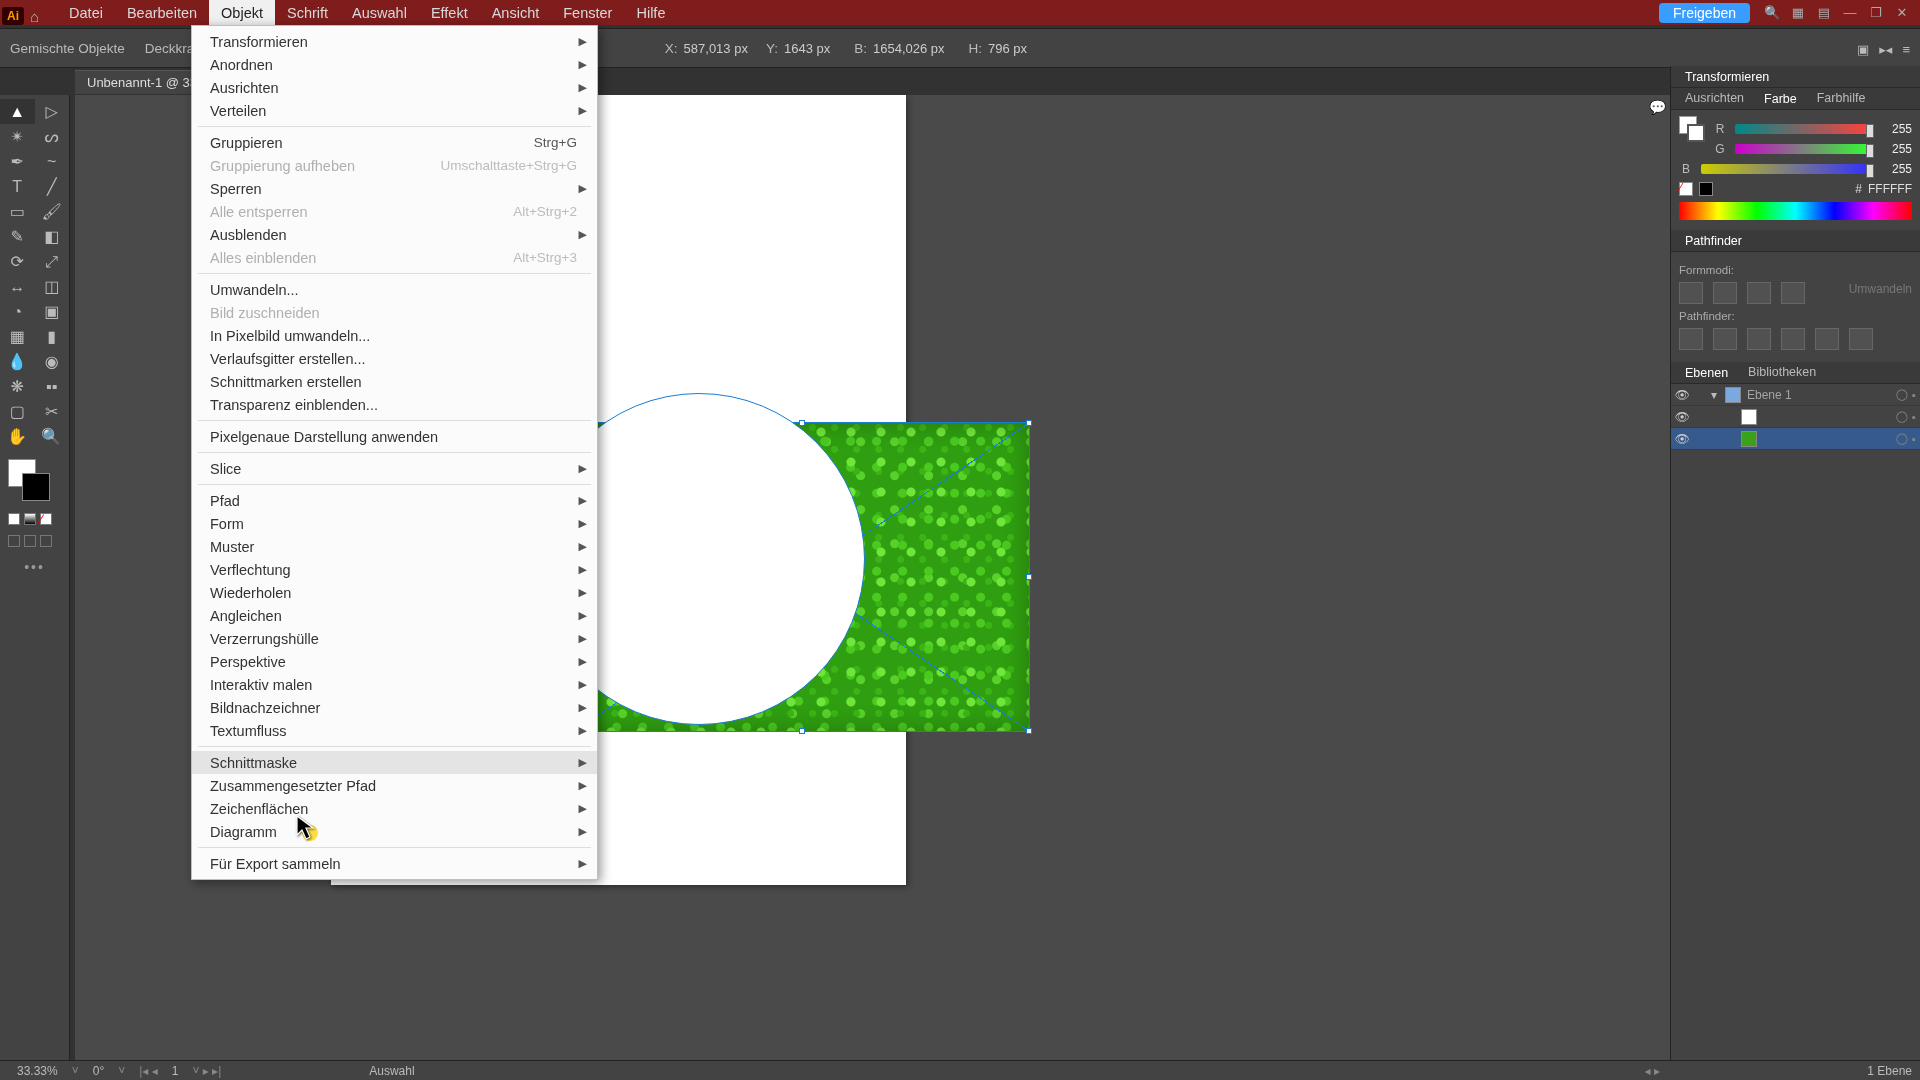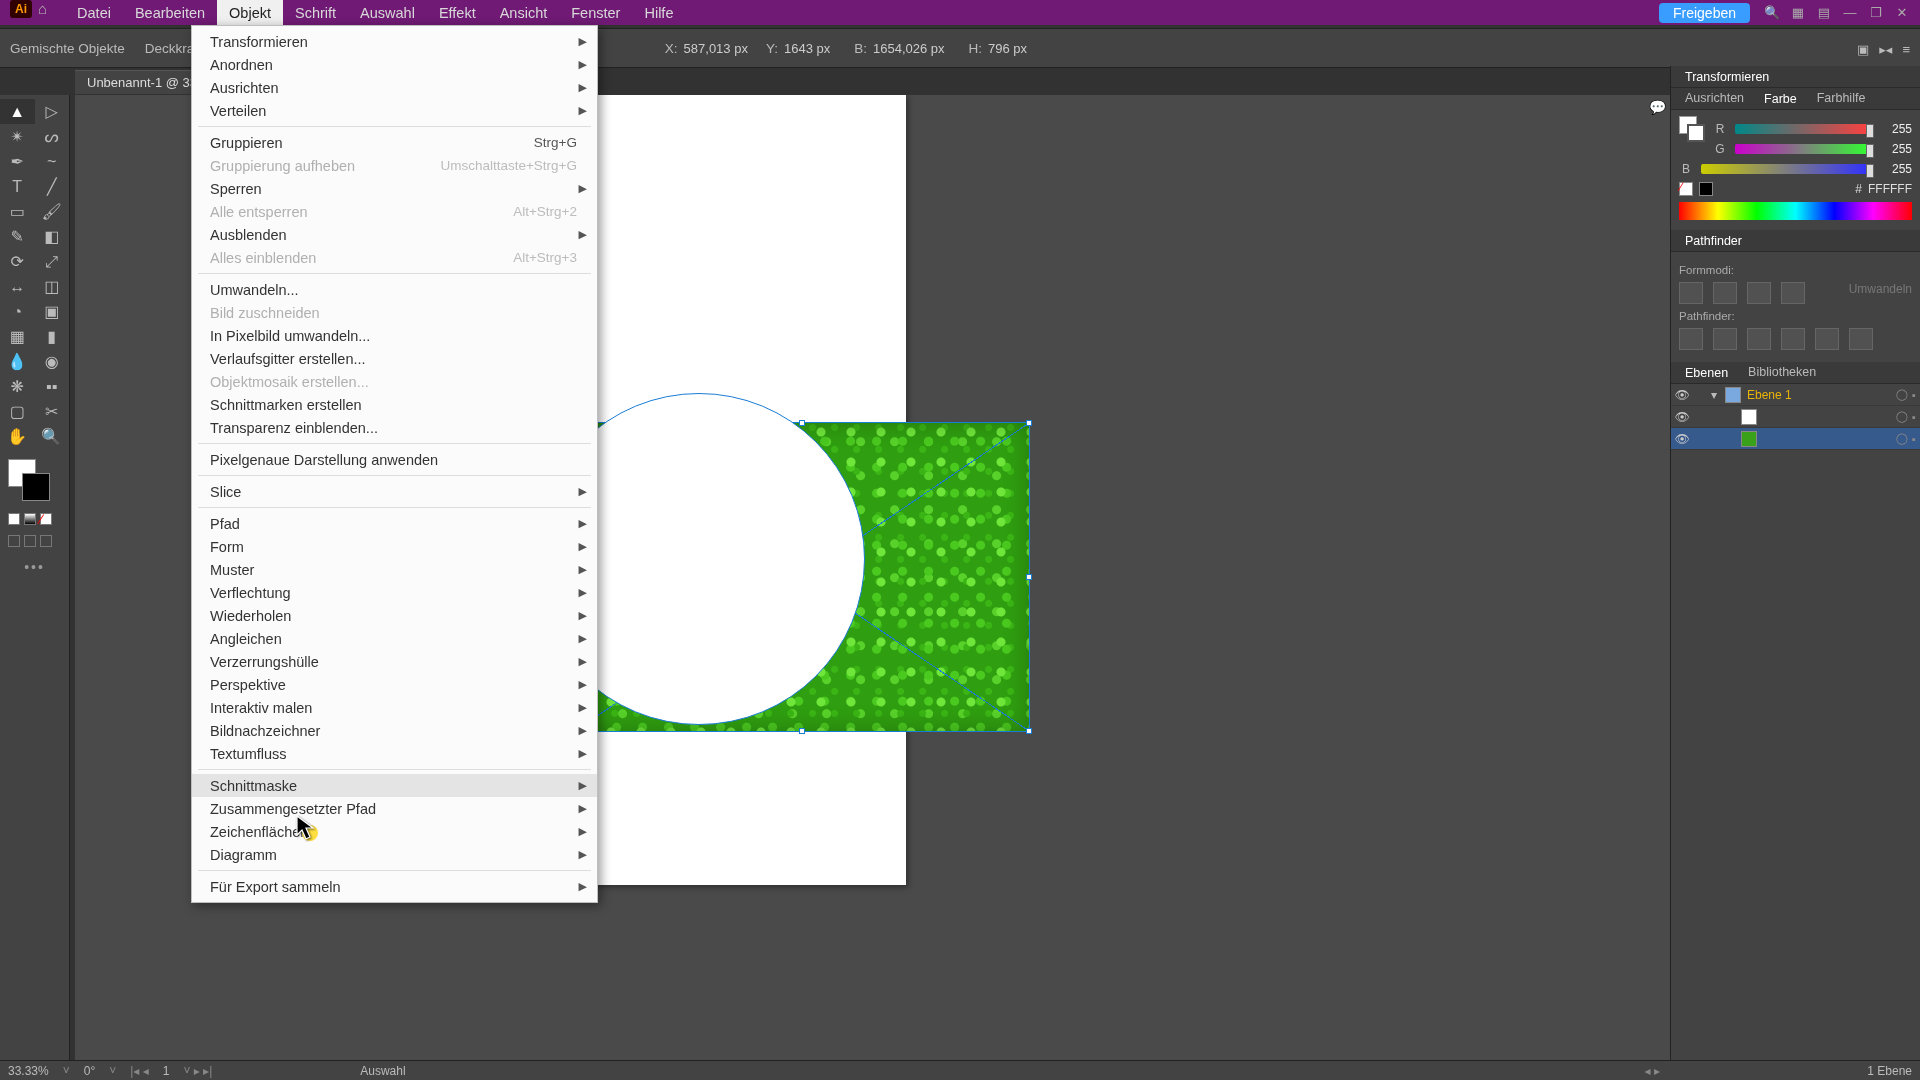--- a/index.html
+++ b/index.html
@@ -1,19 +1,19 @@
 <!DOCTYPE html>
 <html><head>
 <meta charset="utf-8">
 <style>
 * { margin:0; padding:0; box-sizing:border-box; font-family:"Segoe UI",Tahoma,sans-serif; user-select:none; }
 body { width:1920px; height:1080px; background:#323232; overflow:hidden; position:relative; color:#e8e8e8; font-size:14px; }
 
 
-.menubar { position:absolute; top:0; left:0; right:0; height:25px; background:#701a75; display:flex; align-items:flex-start; padding-left:10px; }
+.menubar { position:absolute; top:0; left:0; right:0; height:25px; background:#7f1d1d; display:flex; align-items:flex-end; padding-left:2px; }
 .ai-logo { width:22px; height:18px; background:#310000; color:#ff9a00; font-weight:700; font-size:12px; display:flex; align-items:center; justify-content:center; border-radius:3px; margin-right:6px; }
 .home-icon { color:#b8b8b8; margin-right:18px; font-size:15px; }
 .menu-item { color:#d8d8d8; font-size:14.5px; padding:0 12px; height:25px; display:flex; align-items:center; }
 .menu-item.active { background:#f0f0f0; color:#222; }
 .menubar-right { position:absolute; right:6px; top:0; display:flex; gap:2px; align-items:center; height:25px;}
 .share-btn { background:#399cff; color:#fff; padding:2px 14px; border-radius:4px; font-size:14px; margin-right:8px;}
 .win-btn { color:#aaa; width:24px; text-align:center; font-size:13px;}
 
 
 .optionbar { position:absolute; top:28px; left:0; right:0; height:40px; background:#434343; border-top:1px solid #222; border-bottom:1px solid #222; display:flex; align-items:center; padding-left:10px; font-size:13px; color:#ccc;}
@@ -76,26 +76,26 @@
 .spectrum{ height:18px; margin:4px 0; background:linear-gradient(to right,#f00,#ff0,#0f0,#0ff,#00f,#f0f,#f00);}
 .hex-row{display:flex;justify-content:flex-end;gap:6px;font-size:12px;color:#ddd;margin-bottom:6px;}
 .pf-row{display:flex; gap:10px; margin:6px 0;}
 .pf-btn{width:24px;height:22px;border:1px solid #666;background:#515151;}
 .pf-lbl{font-size:11.5px;color:#aaa;margin-top:6px;}
 .layer-row{display:flex;align-items:center;height:22px;border-bottom:1px solid #393939;font-size:12px;}
 .eye{width:22px;text-align:center;color:#ccc;}
 .lock{width:18px;}
 .indent{width:30px;}
 .lswatch{width:16px;height:16px;margin-right:6px;border:1px solid #888;}
-.lname{flex:1;color:#eab308;}
+.lname{flex:1;color:#a3a3a3;}
 .lctrl{color:#888;font-size:11px;margin-right:4px;}
 .layer-row.sel{background:#375a8c;}
 
 
-.status{position:absolute;left:0;right:0;bottom:0;height:20px;background:#434343;border-top:1px solid #222;display:flex;align-items:center;font-size:12px;color:#bbb;padding-left:8px;gap:14px;}
+.status{position:absolute;left:0;right:0;bottom:0;height:20px;background:#434343;border-top:1px solid #222;display:flex;align-items:center;font-size:12px;color:#bbb;padding-left:17px;gap:14px;}
 .status-right{position:absolute;right:8px;}
 
 
 .dropmenu{ position:absolute; left:191px; top:25px; width:407px; background:#fbfbfb; color:#333; border:1px solid #bfbfbf; box-shadow:3px 3px 10px rgba(0,0,0,.4); padding:4px 0; font-size:14.5px;}
 .dm-item{ display:flex; align-items:center; height:23px; padding:0 20px 0 18px; position:relative;}
 .dm-item.hover{ background:#e4e4e4;}
 .dm-item.disabled{ color:#b0b0b0;}
 .dm-label{flex:1;}
 .dm-short{color:#555;font-size:13.5px;}
 .dm-item.disabled .dm-short{color:#bcbcbc;}
@@ -398,23 +398,20 @@
     </div>
     <div class="dm-item disabled">
       <span class="dm-label">Bild zuschneiden</span>
     </div>
     <div class="dm-item">
       <span class="dm-label">In Pixelbild umwandeln...</span>
     </div>
     <div class="dm-item">
       <span class="dm-label">Verlaufsgitter erstellen...</span>
     </div>
-    <div class="dm-item disabled">
-      <span class="dm-label">Objektmosaik erstellen...</span>
-    </div>
     <div class="dm-item">
       <span class="dm-label">Schnittmarken erstellen</span>
     </div>
     <div class="dm-item">
       <span class="dm-label">Transparenz einblenden...</span>
     </div>
     <div class="dm-sep"></div>
     <div class="dm-item">
       <span class="dm-label">Pixelgenaue Darstellung anwenden</span>
     </div>

